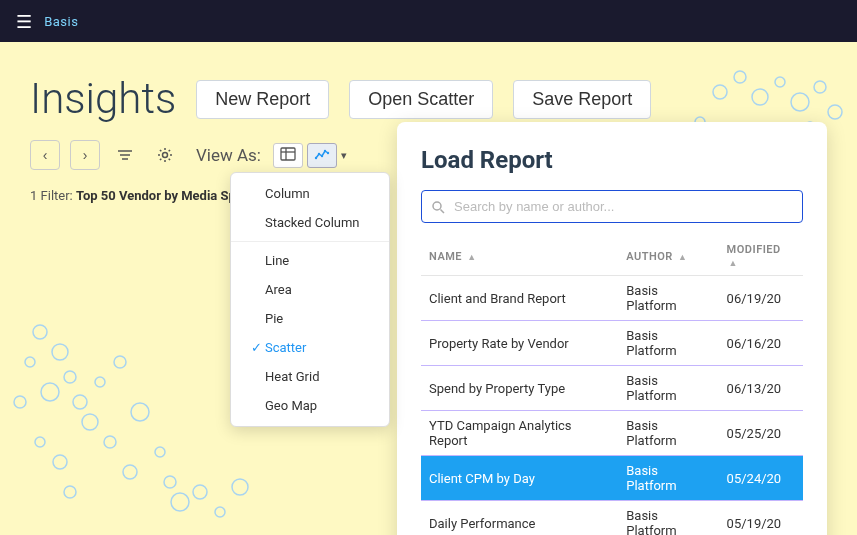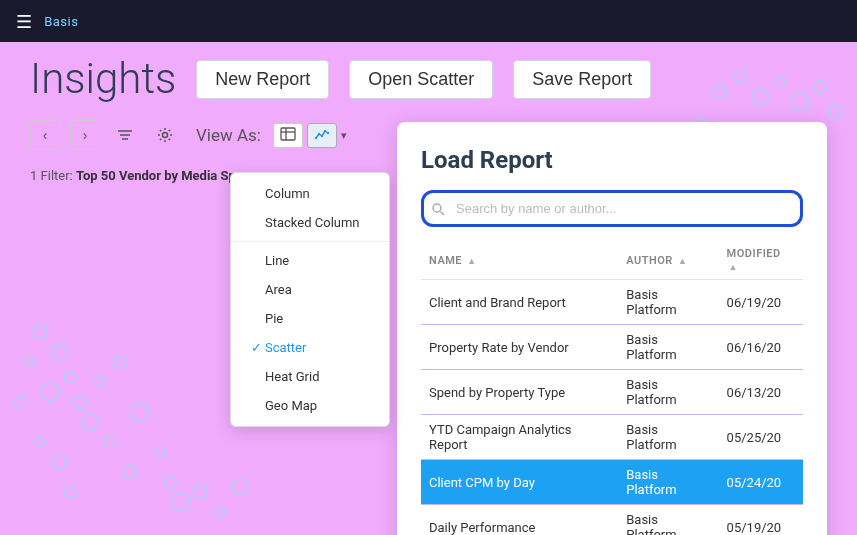--- a/index.html
+++ b/index.html
@@ -28,22 +28,22 @@
     }
     .nav-logo {
       color: #7dd3fc;
       font-size: 13px;
       font-weight: 400;
       letter-spacing: 0.5px;
     }
 
     
     .main-area {
-      background: #f0abfc;
-      padding: 16px 30px;
+      background: #fef9c3;
+      padding: 36px 30px;
       position: relative;
       height: 493px;
     }
 
     
     .bg-dots {
       position: absolute;
       top: 0; left: 0; right: 0; bottom: 0;
       pointer-events: none;
       overflow: hidden;
@@ -192,22 +192,22 @@
     }
     .search-input-wrap svg {
       position: absolute;
       left: 10px;
       top: 50%;
       transform: translateY(-50%);
       color: #aaa;
     }
     .search-input {
       width: 100%;
-      border: 3px solid #1d4ed8;
-      border-radius: 12px;
+      border: 1px solid #1d4ed8;
+      border-radius: 4px;
       padding: 8px 12px 8px 32px;
       font-size: 13px;
       color: #999;
       outline: none;
     }
     .search-input::placeholder { color: #bbb; }
 
     
     .report-table {
       width: 100%;

